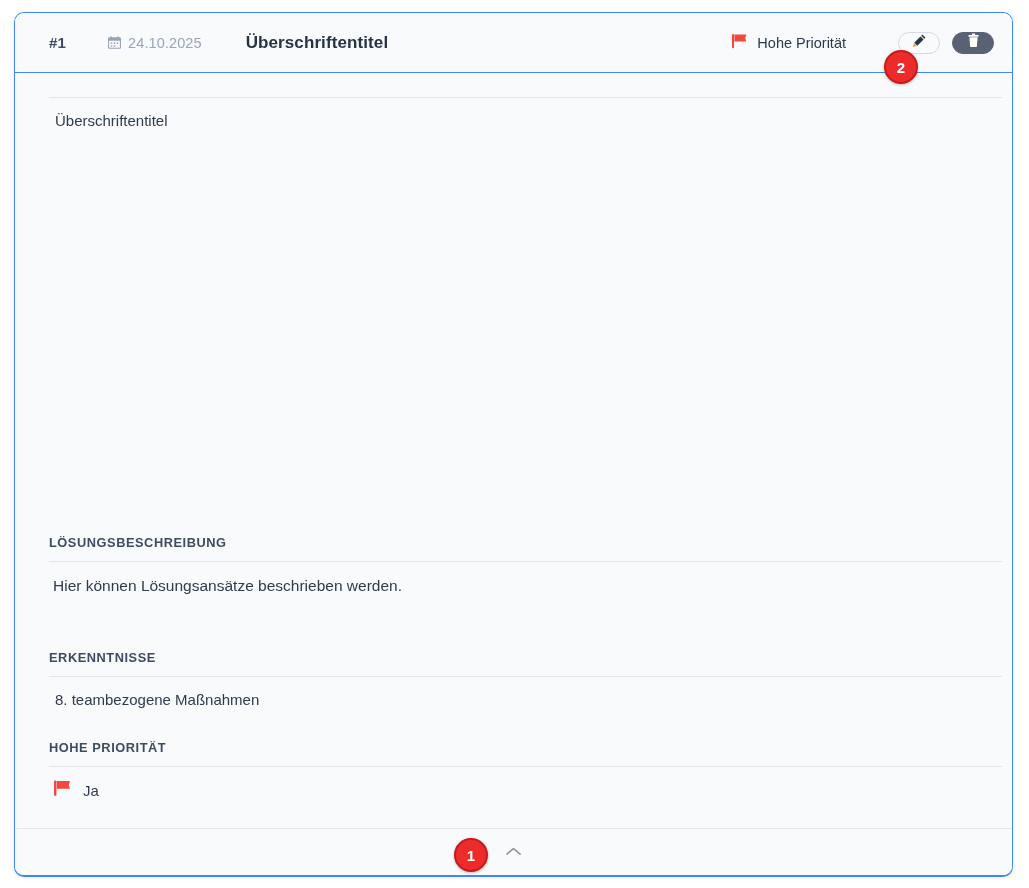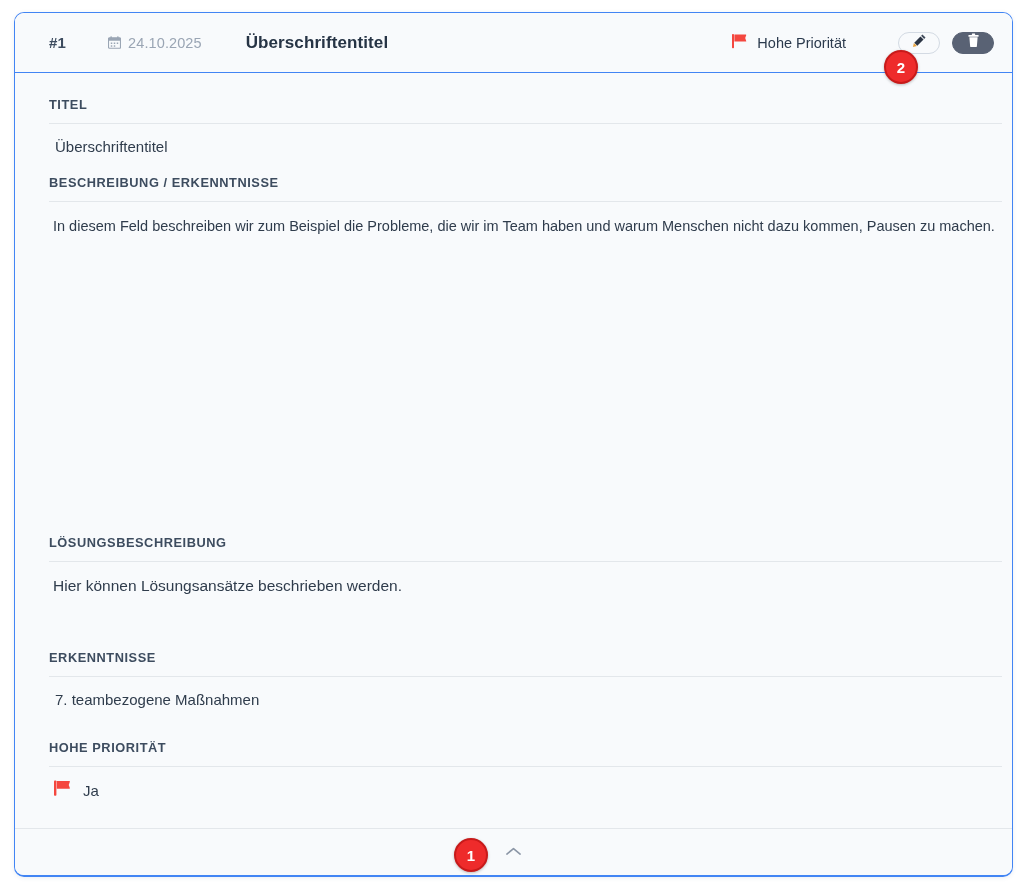--- a/index.html
+++ b/index.html
@@ -270,41 +270,35 @@
             </svg>
           </span>
         </div>
 
       </div>
     </div>
 
     <div class="card-body">
 
       <div class="sec-title">
-        <div class="field-label">TITEL</div>
         <div class="field-rule"></div>
         <div class="field-value v-title">Überschriftentitel</div>
       </div>
 
-      <div class="sec-desc">
-        <div class="field-label">BESCHREIBUNG / ERKENNTNISSE</div>
-        <div class="field-rule"></div>
-        <div class="field-value v-desc">In diesem Feld beschreiben wir zum Beispiel die Probleme, die wir im Team haben und warum Menschen nicht dazu kommen, Pausen zu machen.</div>
-      </div>
 
       <div class="sec-solution">
         <div class="field-label">LÖSUNGSBESCHREIBUNG</div>
         <div class="field-rule"></div>
         <div class="field-value v-solution">Hier können Lösungsansätze beschrieben werden.</div>
       </div>
 
       <div class="sec-type">
         <div class="field-label">ERKENNTNISSE</div>
         <div class="field-rule"></div>
-        <div class="field-value v-type">7. teambezogene Maßnahmen</div>
+        <div class="field-value v-type">8. teambezogene Maßnahmen</div>
       </div>
 
       <div class="sec-prio">
         <div class="field-label">HOHE PRIORITÄT</div>
         <div class="field-rule"></div>
         <div class="field-value v-prio">
           <span>
             <svg width="19" height="18" viewBox="0 0 19 18">
               <rect x="1" y="1.4" width="2.4" height="15.4" rx="0.8" fill="#f4473f"></rect>
               <path d="M3.8 2.0 h12.6 q0.7 0 0.45 0.68 l-1.1 3.2 1.1 3.2 q0.25 0.68 -0.45 0.68 h-12.6 z" fill="#f4473f"></path>

